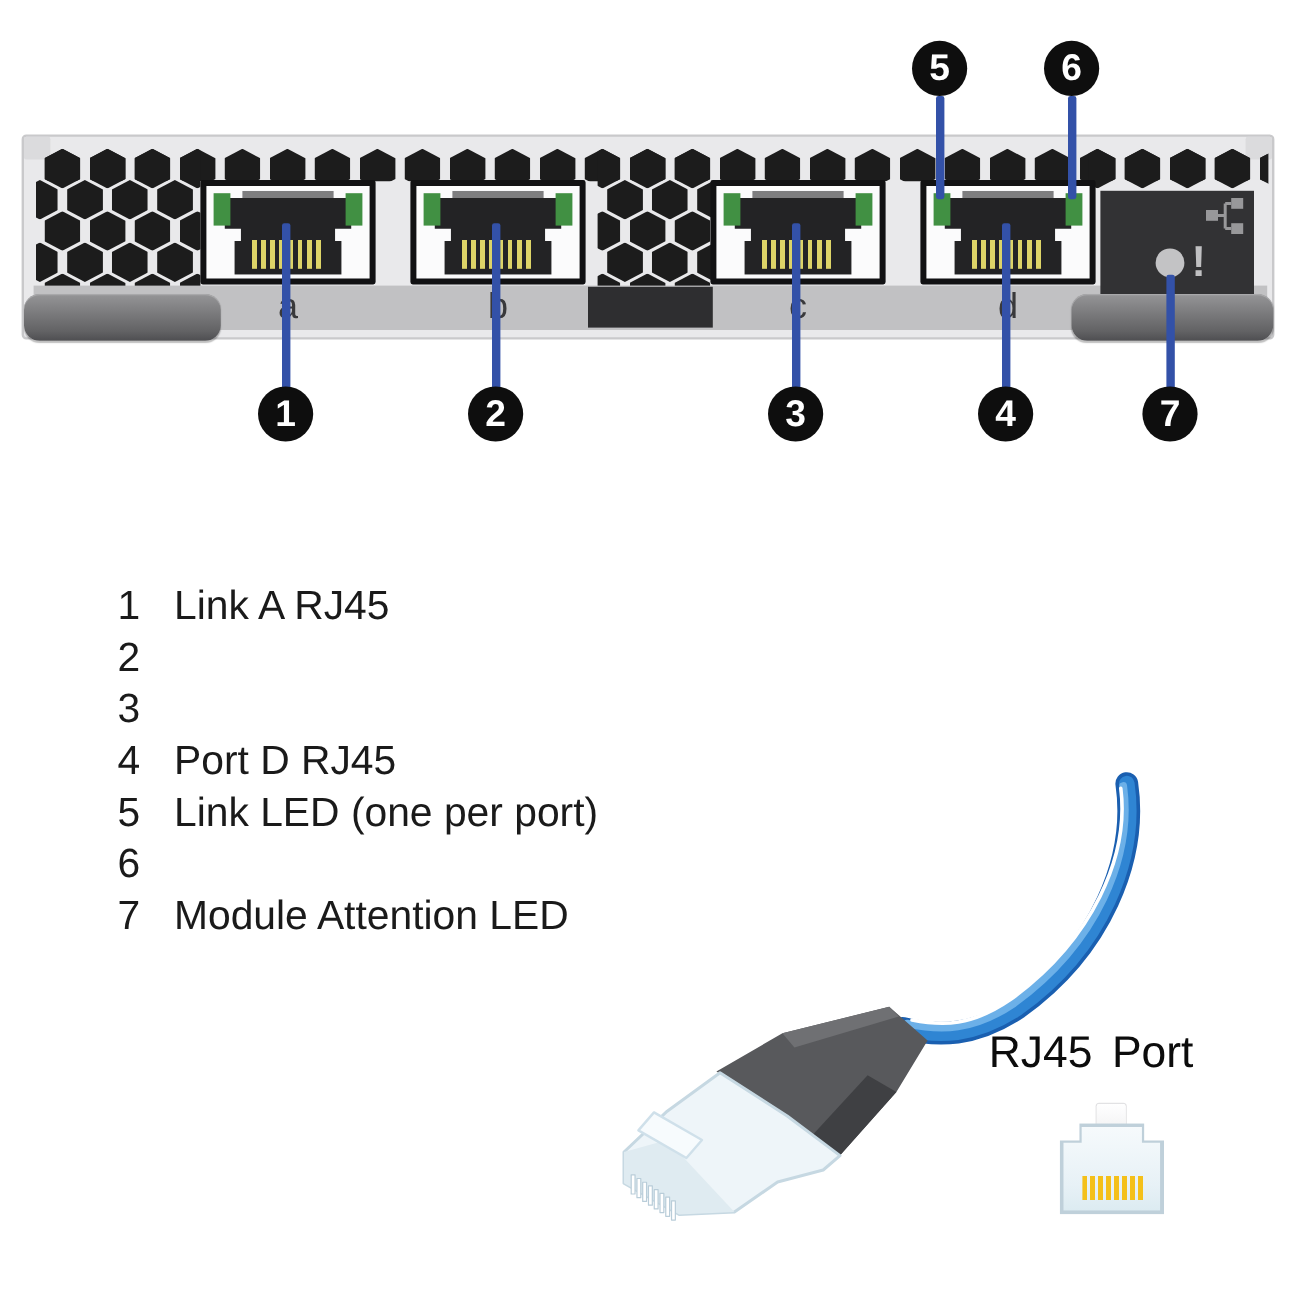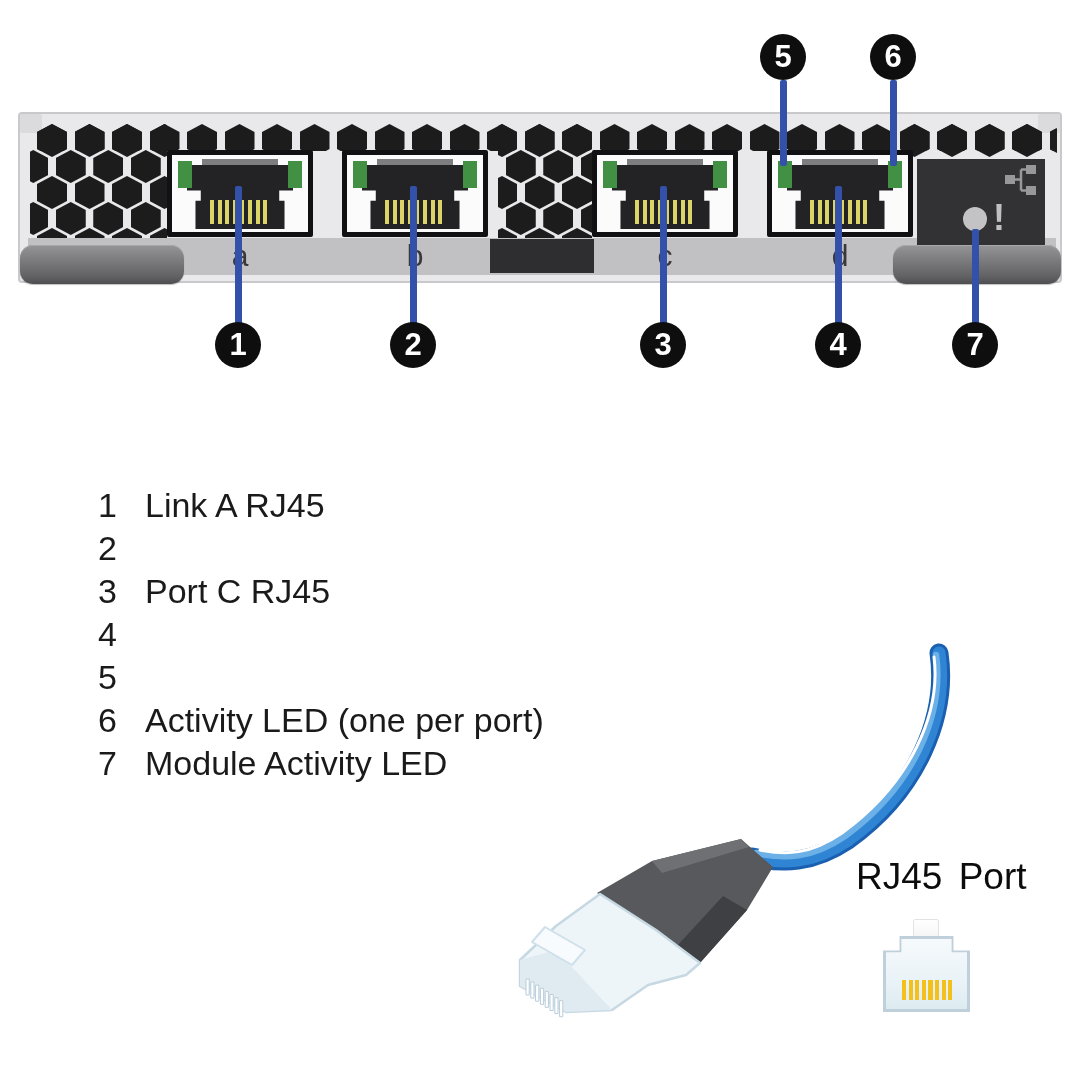--- a/index.html
+++ b/index.html
@@ -52,21 +52,21 @@
   
   .legend{position:absolute;left:98px;top:484px;font-size:34px;color:#1a1a1a;}
   .lrow{display:flex;height:43px;line-height:43px;}
   .lnum{width:47px;}
   .llabel{white-space:nowrap;}
 
   
   .cable-svg{position:absolute;left:500px;top:600px;}
 
   
-  .rj45-caption{position:absolute;left:856px;top:856px;font-size:37px;color:#0c0c0c;word-spacing:6px;}
+  .rj45-caption{position:absolute;left:824px;top:856px;font-size:37px;color:#0c0c0c;word-spacing:6px;}
   .porticon{position:absolute;left:878px;top:918px;width:96px;height:98px;}
   .pi-tab{position:absolute;left:36px;top:2px;width:24px;height:34px;border-radius:2px;
           background:linear-gradient(#ffffff,#ebebed);box-shadow:0 0 0 1px #e2e2e4;}
   .pi-body-border{position:absolute;left:5px;top:18px;width:87px;height:76px;background:#bfd0da;
           clip-path:polygon(0 19%,19% 19%,19% 0,81% 0,81% 19%,100% 19%,100% 100%,0 100%);}
   .pi-body{position:absolute;left:3px;top:3px;width:81px;height:70px;
           background:linear-gradient(#f6fafc,#e7f1f6 70%,#dcebf1);
           clip-path:polygon(0 19%,19% 19%,19% 0,81% 0,81% 19%,100% 19%,100% 100%,0 100%);}
   .pi-pins{position:absolute;left:24px;top:62px;width:51px;height:20px;
           background:repeating-linear-gradient(90deg,var(--gold,#f4c01a) 0 4.2px,transparent 4.2px 6.6px);}
@@ -238,35 +238,35 @@
   <div class="legend" id="legend">
       <div class="lrow">
         <span class="lnum">1</span>
         <span class="llabel">Link A RJ45</span>
       </div>
       <div class="lrow">
         <span class="lnum">2</span>
       </div>
       <div class="lrow">
         <span class="lnum">3</span>
-        <span class="llabel">Port C RJ45</span>
       </div>
       <div class="lrow">
         <span class="lnum">4</span>
+        <span class="llabel">Port D RJ45</span>
       </div>
       <div class="lrow">
         <span class="lnum">5</span>
+        <span class="llabel">Link LED (one per port)</span>
       </div>
       <div class="lrow">
         <span class="lnum">6</span>
-        <span class="llabel">Activity LED (one per port)</span>
       </div>
       <div class="lrow">
         <span class="lnum">7</span>
-        <span class="llabel">Module Activity LED</span>
+        <span class="llabel">Module Attention LED</span>
       </div>
     </div>
 
   <svg class="cable-svg" width="520" height="440" viewBox="500 600 520 440">
 
     <g fill="none" stroke-linecap="round">
       <path d="M 939 653 C 948 715, 918 790, 848 840 C 812 864, 782 864, 752 857" stroke="#1a5fb0" stroke-width="19"></path>
       <path d="M 939 653 C 948 715, 918 790, 848 840 C 812 864, 782 864, 752 857" stroke="#2f85d3" stroke-width="13"></path>
       <path d="M 936 655 C 944 714, 914 786, 845 836 C 811 859, 784 859, 756 853" stroke="#6cb0e8" stroke-width="6.5"></path>
       <path d="M 934 657 C 941 713, 911 783, 842 833 C 810 855, 786 855, 760 850" stroke="#ffffff" stroke-width="3"></path>

